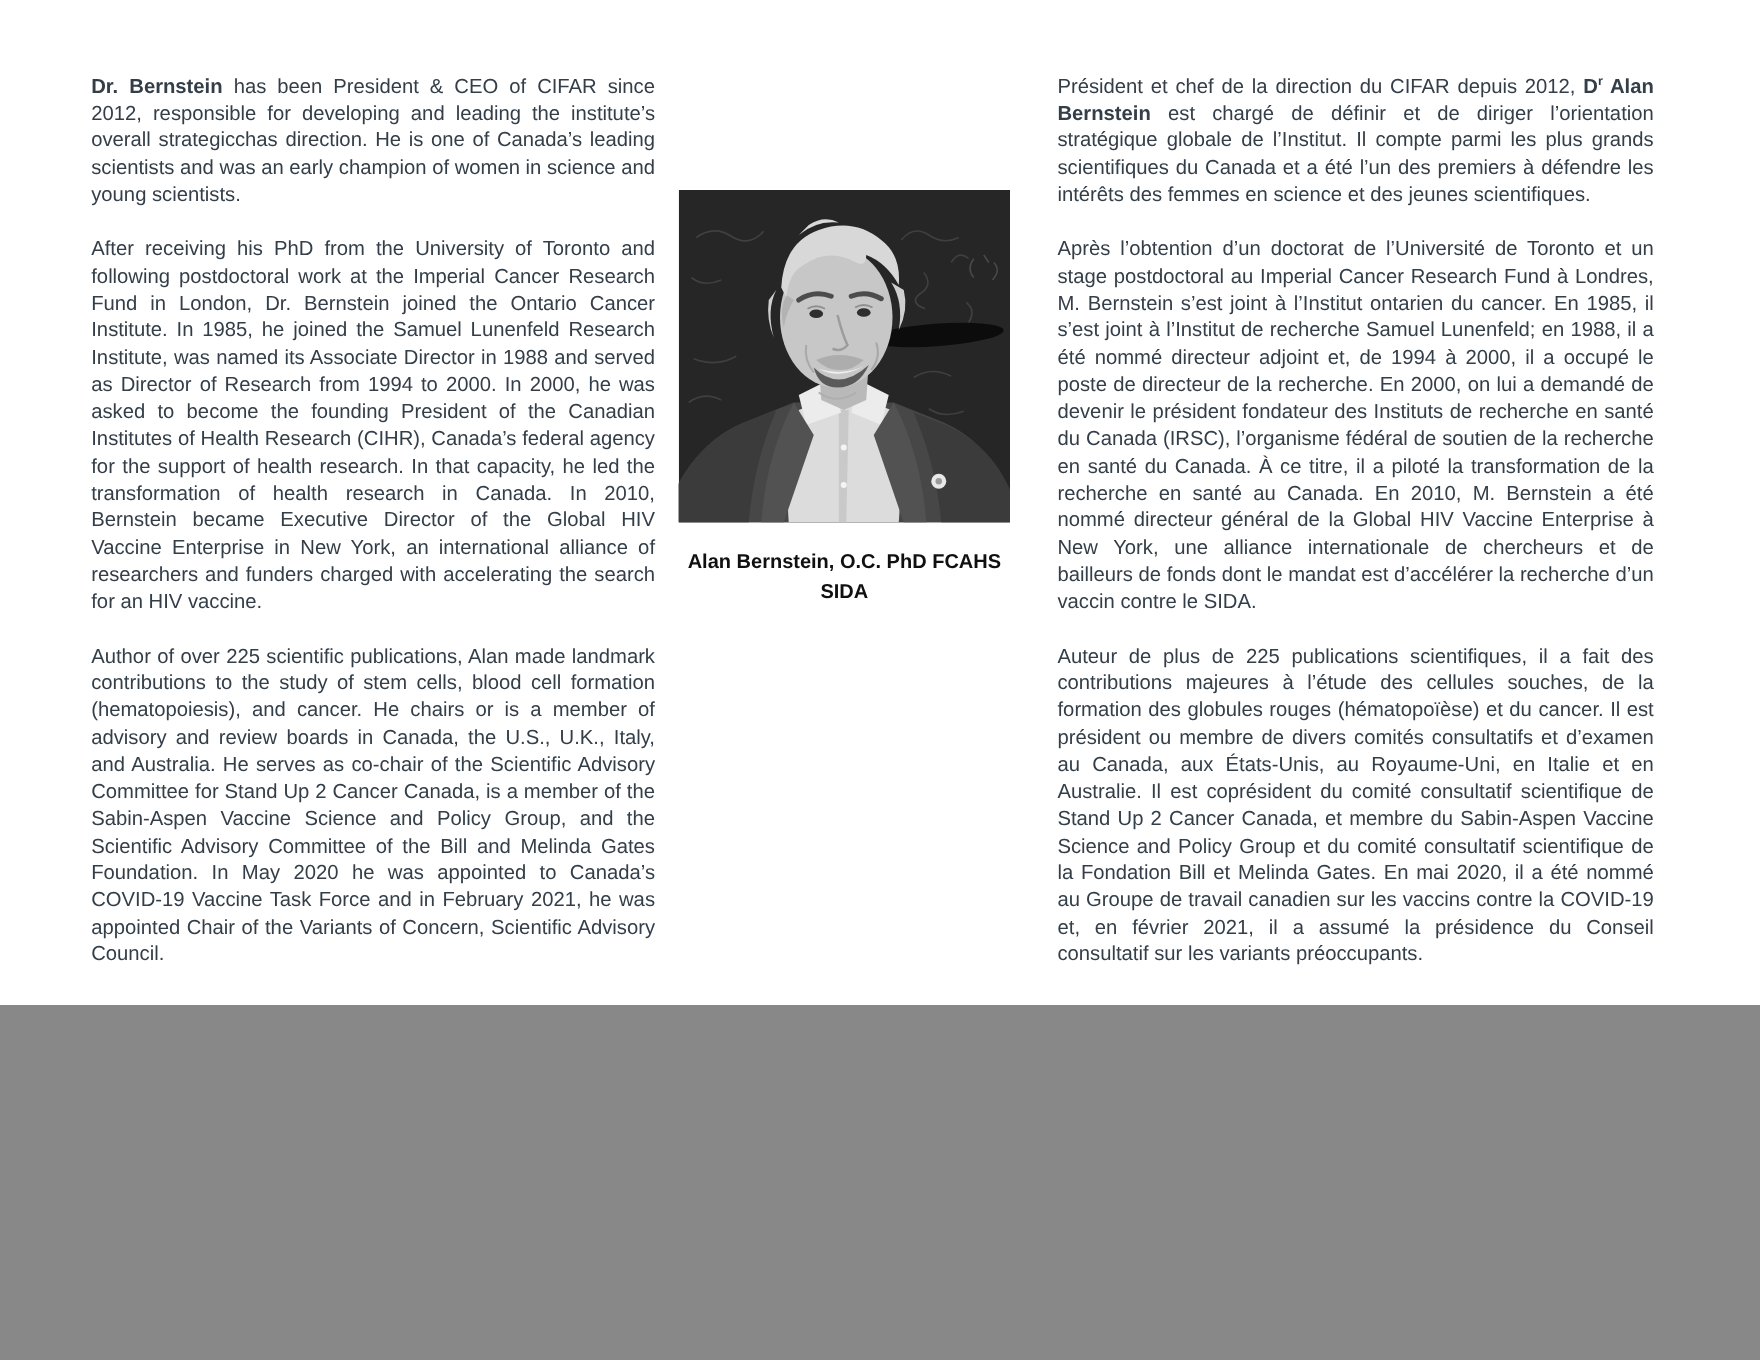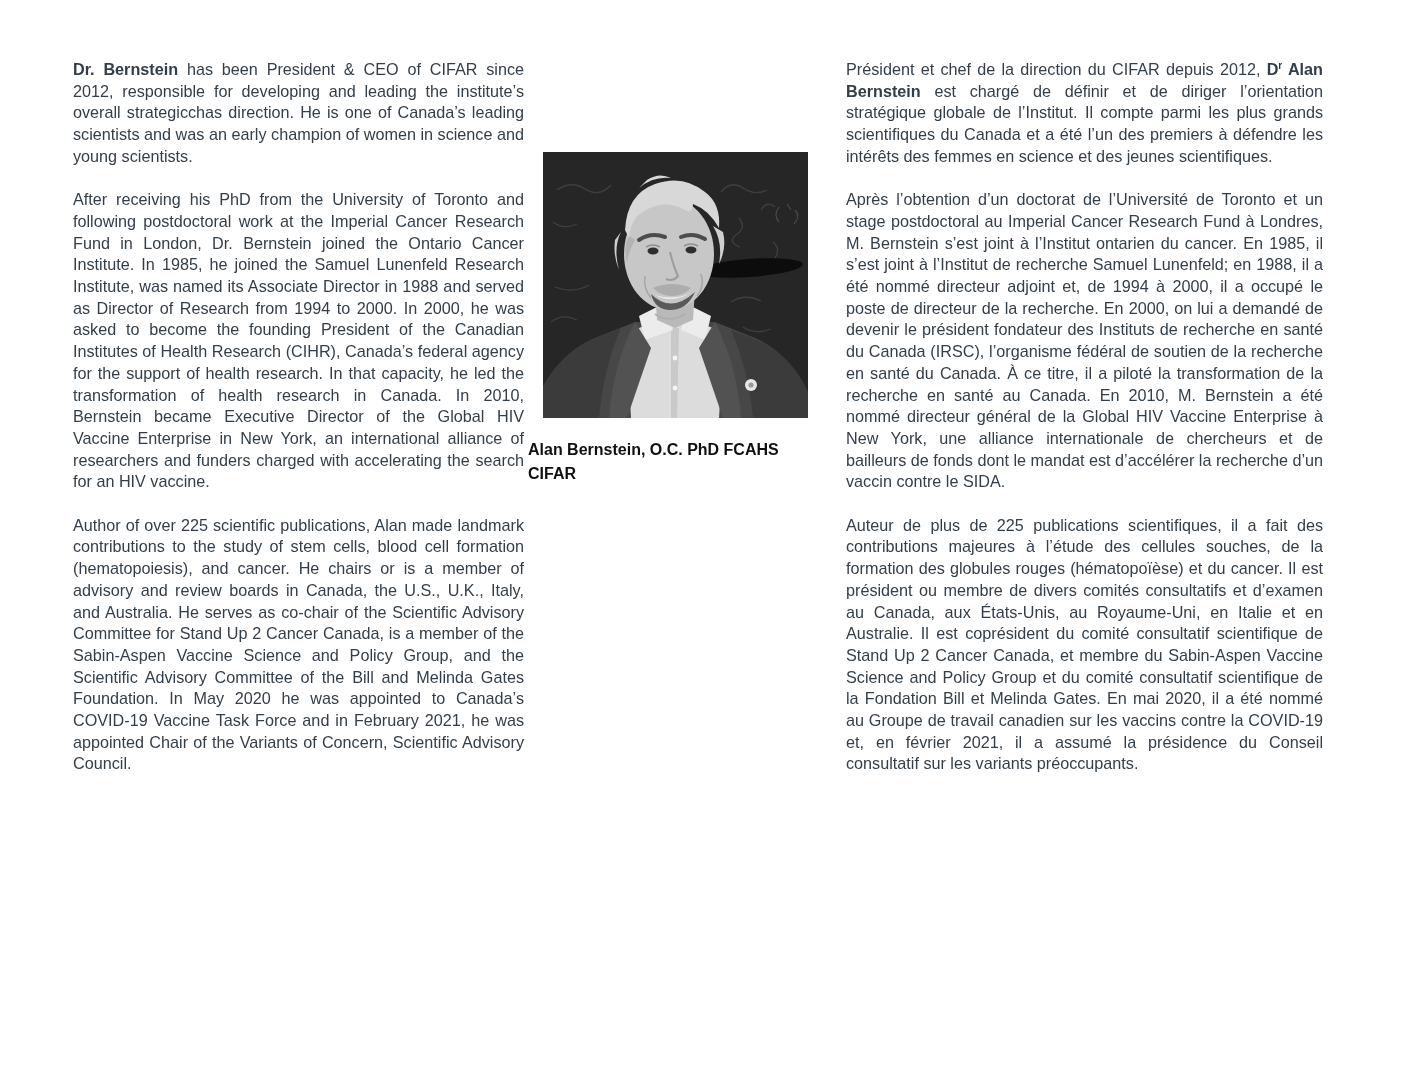--- a/index.html
+++ b/index.html
@@ -3,21 +3,21 @@
 <meta charset="utf-8">
 <style>
   :root{
     --body-text:#333e48;
     --caption-text:#101010;
     --page-bg:#ffffff;
   }
   html,body{margin:0;padding:0;background:#888;}
   .page{
     position:relative;
-    width:1408px;height:1088px;
+    width:1408px;height:804px;
     background:var(--page-bg);
     font-family:"Liberation Sans",sans-serif;
     color:var(--body-text);
     overflow:hidden;
   }
   .col{
     position:absolute;top:59px;
     font-size:16.2px;line-height:21.7px;
     text-align:justify;
     color:var(--body-text);
@@ -27,21 +27,21 @@
   .col sup{font-size:0.62em;line-height:0;vertical-align:super;}
   .col-left{left:73px;width:451px;}
   .col-right{left:846px;width:477px;}
   .photo-frame{
     position:absolute;left:543px;top:152px;
     width:265px;height:266px;
   }
   .photo-frame svg{display:block;width:100%;height:100%;}
   .caption{
     position:absolute;left:528px;top:438px;width:295px;
-    text-align:left;
+    text-align:center;
     font-weight:700;font-size:16px;line-height:24px;
     color:var(--caption-text);
   }
 </style>
 </head>
 <body>
 
 <div class="page">
 
   <div class="col col-left">
@@ -117,21 +117,21 @@
 
       <path d="M102 124 q-2 12 6 22" stroke="#a8a8a8" stroke-width="1.6" fill="none"></path>
       <path d="M158 122 q4 12 -4 22" stroke="#a8a8a8" stroke-width="1.6" fill="none"></path>
 
       <path d="M112 162 q14 10 30 0" stroke="#aeaeae" stroke-width="1.6" fill="none"></path>
     </svg>
   </div>
 
   <div class="caption">
     <div>Alan Bernstein, O.C. PhD FCAHS</div>
-    <div>CIFAR</div>
+    <div>SIDA</div>
   </div>
 
   <div class="col col-right">
       <p><span>Président et chef de la direction du CIFAR depuis 2012, </span><span class="b">D</span><sup class="b">r</sup><span class="b"> Alan Bernstein</span><span> est chargé de définir et de diriger l’orientation stratégique globale de l’Institut. Il compte parmi les plus grands scientifiques du Canada et a été l’un des premiers à défendre les intérêts des femmes en science et des jeunes scientifiques.</span></p>
       <p><span>Après l’obtention d’un doctorat de l’Université de Toronto et un stage postdoctoral au Imperial Cancer Research Fund à Londres, M. Bernstein s’est joint à l’Institut ontarien du cancer. En 1985, il s’est joint à l’Institut de recherche Samuel Lunenfeld; en 1988, il a été nommé directeur adjoint et, de 1994 à 2000, il a occupé le poste de directeur de la recherche. En 2000, on lui a demandé de devenir le président fondateur des Instituts de recherche en santé du Canada (IRSC), l’organisme fédéral de soutien de la recherche en santé du Canada. À ce titre, il a piloté la transformation de la recherche en santé au Canada. En 2010, M. Bernstein a été nommé directeur général de la Global HIV Vaccine Enterprise à New York, une alliance internationale de chercheurs et de bailleurs de fonds dont le mandat est d’accélérer la recherche d’un vaccin contre le SIDA.</span></p>
       <p><span>Auteur de plus de 225 publications scientifiques, il a fait des contributions majeures à l’étude des cellules souches, de la formation des globules rouges (hématopoïèse) et du cancer. Il est président ou membre de divers comités consultatifs et d’examen au Canada, aux États-Unis, au Royaume-Uni, en Italie et en Australie. Il est coprésident du comité consultatif scientifique de Stand Up 2 Cancer Canada, et membre du Sabin-Aspen Vaccine Science and Policy Group et du comité consultatif scientifique de la Fondation Bill et Melinda Gates. En mai 2020, il a été nommé au Groupe de travail canadien sur les vaccins contre la COVID-19 et, en février 2021, il a assumé la présidence du Conseil consultatif sur les variants préoccupants.</span></p>
     </div>
 
 </div>
 

